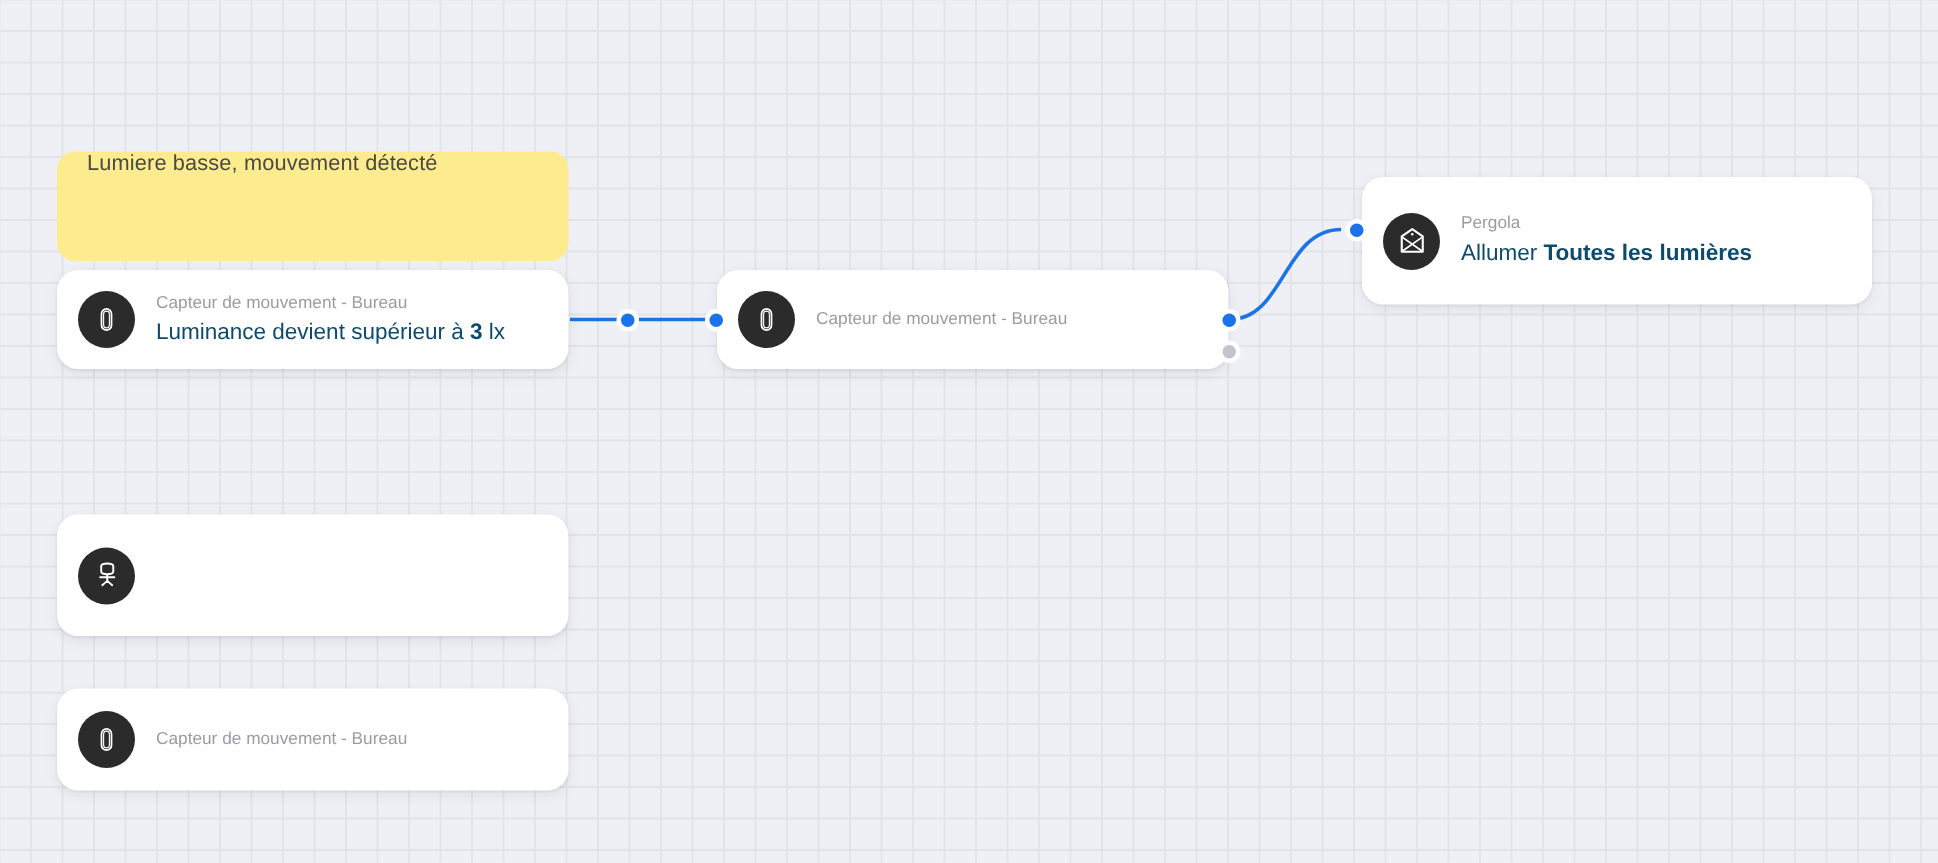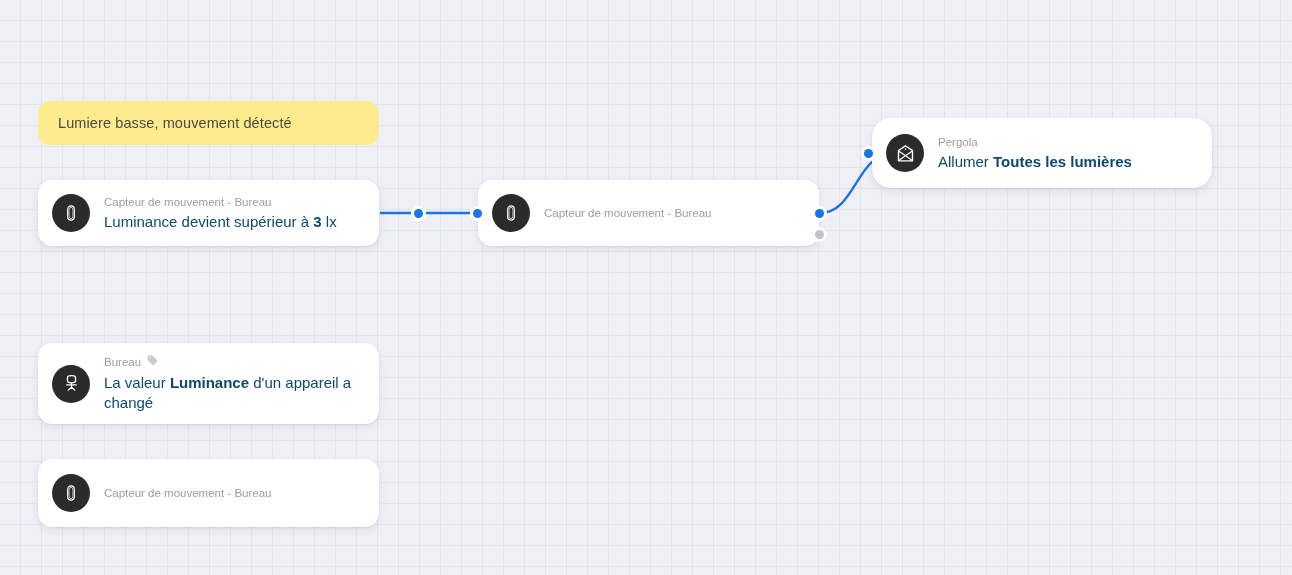--- a/index.html
+++ b/index.html
@@ -36,25 +36,24 @@
     height: 575px;
     pointer-events: none;
   }
 
   
   .banner {
     position: absolute;
     left: 38px;
     top: 101px;
     width: 341px;
-    height: 44px;
+    height: 73px;
     background: #fdec8d;
     border-radius: 12px;
     display: flex;
-    align-items: center;
     padding: 0 20px;
     box-sizing: border-box;
   }
   .banner-text {
     font-size: 14.5px;
     color: #4a4a46;
     letter-spacing: 0.1px;
   }
 
   
@@ -113,21 +112,21 @@
     height: 9px;
     border-radius: 50%;
     background: #1a73e8;
     box-shadow: 0 0 0 3px #ffffff;
   }
   .port.gray { background: #c2c4cb; }
 
   
   #node-luminance { left: 38px; top: 180px; width: 341px; height: 66px; }
   #node-alarm-on  { left: 478px; top: 180px; width: 341px; height: 66px; }
-  #node-pergola   { left: 872px; top: 118px; width: 340px; height: 70px; border-radius: 19px; }
+  #node-pergola   { left: 908px; top: 118px; width: 340px; height: 85px; }
   #node-valeur    { left: 38px; top: 343px; width: 341px; height: 81px; }
   #node-alarm-act { left: 38px; top: 459px; width: 341px; height: 68px; }
 </style>
 </head>
 <body>
 
 <div id="canvas">
 
   <svg id="edges" viewBox="0 0 1292 575" width="1292" height="575">
     <path d="M 380 213 L 475 213" fill="none" stroke="#1a73e8" stroke-width="2.4"></path>
@@ -195,34 +194,20 @@
   <div class="node" id="node-valeur">
     <div class="node-avatar">
       <svg width="21" height="21" viewBox="0 0 24 24">
         <path d="M7.4 5.2 C7.4 3.9 8.6 3.1 12 3.1 C15.4 3.1 16.6 3.9 16.6 5.2
                  L16.6 9.2 C16.6 10.5 15.2 11.2 12 11.2 C8.8 11.2 7.4 10.5 7.4 9.2 Z" fill="none" stroke="#ffffff" stroke-width="1.5" stroke-linejoin="round"></path>
         <path d="M12 11.4 L12 16.3" stroke="#ffffff" stroke-width="1.5"></path>
         <path d="M6.6 13.6 L17.4 13.6" stroke="#ffffff" stroke-width="1.5" stroke-linecap="round"></path>
         <path d="M12 16.3 L8.2 19.6 M12 16.3 L15.8 19.6" stroke="#ffffff" stroke-width="1.4" stroke-linecap="round"></path>
       </svg>
     </div>
-    <div class="node-body">
-      <div class="node-sub">
-        <span>Bureau</span>
-        <span class="tag-icon">
-          <svg width="13" height="13" viewBox="0 0 24 24">
-            <path d="M11.6 2.6 L21.4 12.4 L12.8 21 L3 11.2 L3 2.6 Z" fill="#c8cad1"></path>
-            <circle cx="7.1" cy="6.7" r="1.5" fill="#eff0f5"></circle>
-          </svg>
-        </span>
-      </div>
-      <div class="node-title">
-        <span>La valeur </span><b>Luminance</b><span> d'un appareil a changé</span>
-      </div>
-    </div>
   </div>
 
   <div class="node" id="node-alarm-act">
     <div class="node-avatar">
       <svg width="20" height="20" viewBox="0 0 24 24">
         <rect x="8" y="3.5" width="8" height="17" rx="4" ry="4" fill="none" stroke="#ffffff" stroke-width="1.4"></rect>
         <rect x="9.7" y="5.3" width="4.6" height="13.4" rx="2.3" ry="2.3" fill="none" stroke="#ffffff" stroke-width="0.9"></rect>
       </svg>
     </div>
     <div class="node-body">

